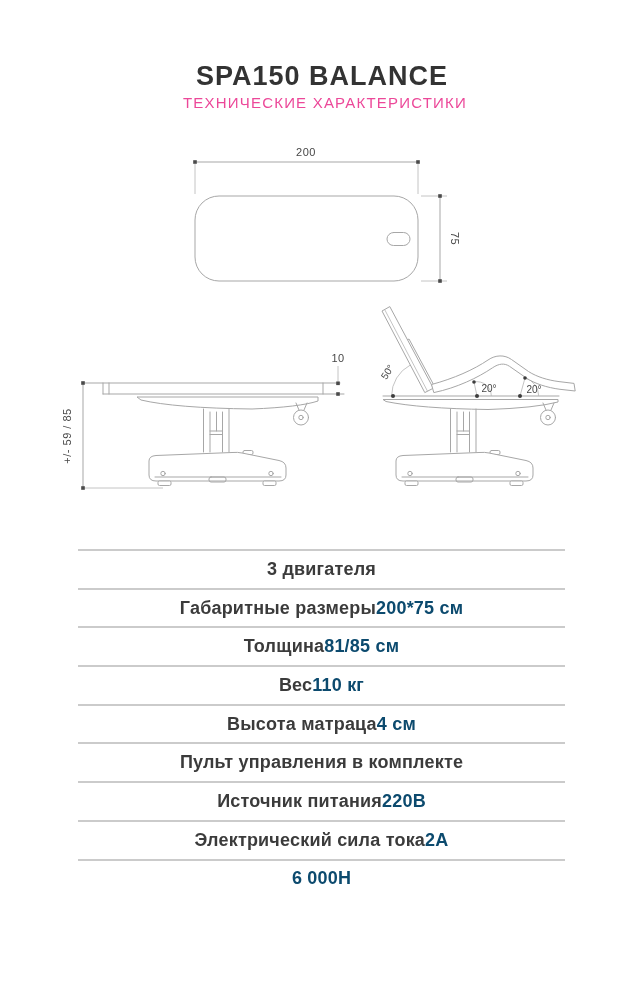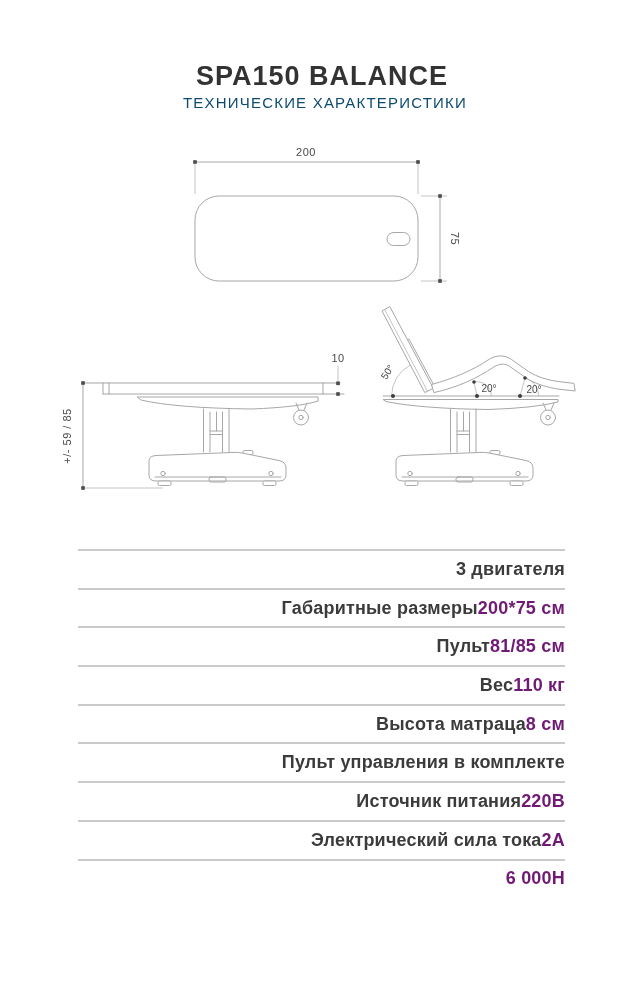--- a/index.html
+++ b/index.html
@@ -1,33 +1,33 @@
 <!DOCTYPE html>
 <html><head>
 <meta charset="utf-8">
 <style>
   html,body{margin:0;padding:0;background:#ffffff;}
   .page{position:relative;width:644px;height:1000px;background:#ffffff;overflow:hidden;
         font-family:"Liberation Sans",sans-serif;}
   .header{position:absolute;top:62px;left:0;width:644px;text-align:center;}
   .title{font-size:27px;font-weight:700;color:#333333;letter-spacing:1px;line-height:1.05;}
-  .subtitle{font-size:15px;font-weight:500;color:#0c4a6e;letter-spacing:1.2px;margin-top:4px;padding-left:6px;}
+  .subtitle{font-size:15px;font-weight:500;color:#ec4899;letter-spacing:1.2px;margin-top:4px;padding-left:6px;}
   svg.drawings{position:absolute;left:0;top:130px;width:644px;height:380px;}
   .ln{stroke:#a7a7a7;stroke-width:1;fill:none;stroke-linecap:round;stroke-linejoin:round;}
   .wh{stroke:#a7a7a7;stroke-width:1;fill:#ffffff;stroke-linejoin:round;}
   .thin{stroke:#b5b5b5;stroke-width:0.8;fill:none;}
   .mk{fill:#4a4a4a;stroke:none;}
   .dot{fill:#3d3d3d;stroke:none;}
   .dim{font-family:"Liberation Sans",sans-serif;font-size:11px;fill:#474747;letter-spacing:0.5px;}
   .dim-sm{font-family:"Liberation Sans",sans-serif;font-size:10px;fill:#474747;}
   .specs{position:absolute;left:78px;top:549px;width:487px;}
-  .spec-row{display:flex;justify-content:flex-end;align-items:center;
+  .spec-row{display:flex;justify-content:center;align-items:center;
             height:36.7px;border-top:2px solid #cbcbcb;}
   .spec-label{font-size:18px;font-weight:600;color:#3b3b3b;letter-spacing:0.2px;}
-  .spec-value{font-size:18px;font-weight:600;color:#701a75;letter-spacing:0.2px;white-space:nowrap;}
+  .spec-value{font-size:18px;font-weight:600;color:#0c4a6e;letter-spacing:0.2px;white-space:nowrap;}
 </style>
 </head>
 <body>
 
 <div class="page">
 
   <div class="header">
     <div class="title">SPA150 BALANCE</div>
     <div class="subtitle">ТЕХНИЧЕСКИЕ ХАРАКТЕРИСТИКИ</div>
   </div>
@@ -142,30 +142,30 @@
   <div class="specs">
     <div class="spec-row">
       <span class="spec-label">3 двигателя</span>
       <span class="spec-value"></span>
     </div>
     <div class="spec-row">
       <span class="spec-label">Габаритные размеры</span>
       <span class="spec-value">200*75 см</span>
     </div>
     <div class="spec-row">
-      <span class="spec-label">Пульт</span>
+      <span class="spec-label">Толщина</span>
       <span class="spec-value">81/85 см</span>
     </div>
     <div class="spec-row">
       <span class="spec-label">Вес</span>
       <span class="spec-value">110 кг</span>
     </div>
     <div class="spec-row">
       <span class="spec-label">Высота матраца</span>
-      <span class="spec-value">8 см</span>
+      <span class="spec-value">4 см</span>
     </div>
     <div class="spec-row">
       <span class="spec-label">Пульт управления в комплекте</span>
       <span class="spec-value"></span>
     </div>
     <div class="spec-row">
       <span class="spec-label">Источник питания</span>
       <span class="spec-value">220В</span>
     </div>
     <div class="spec-row">

